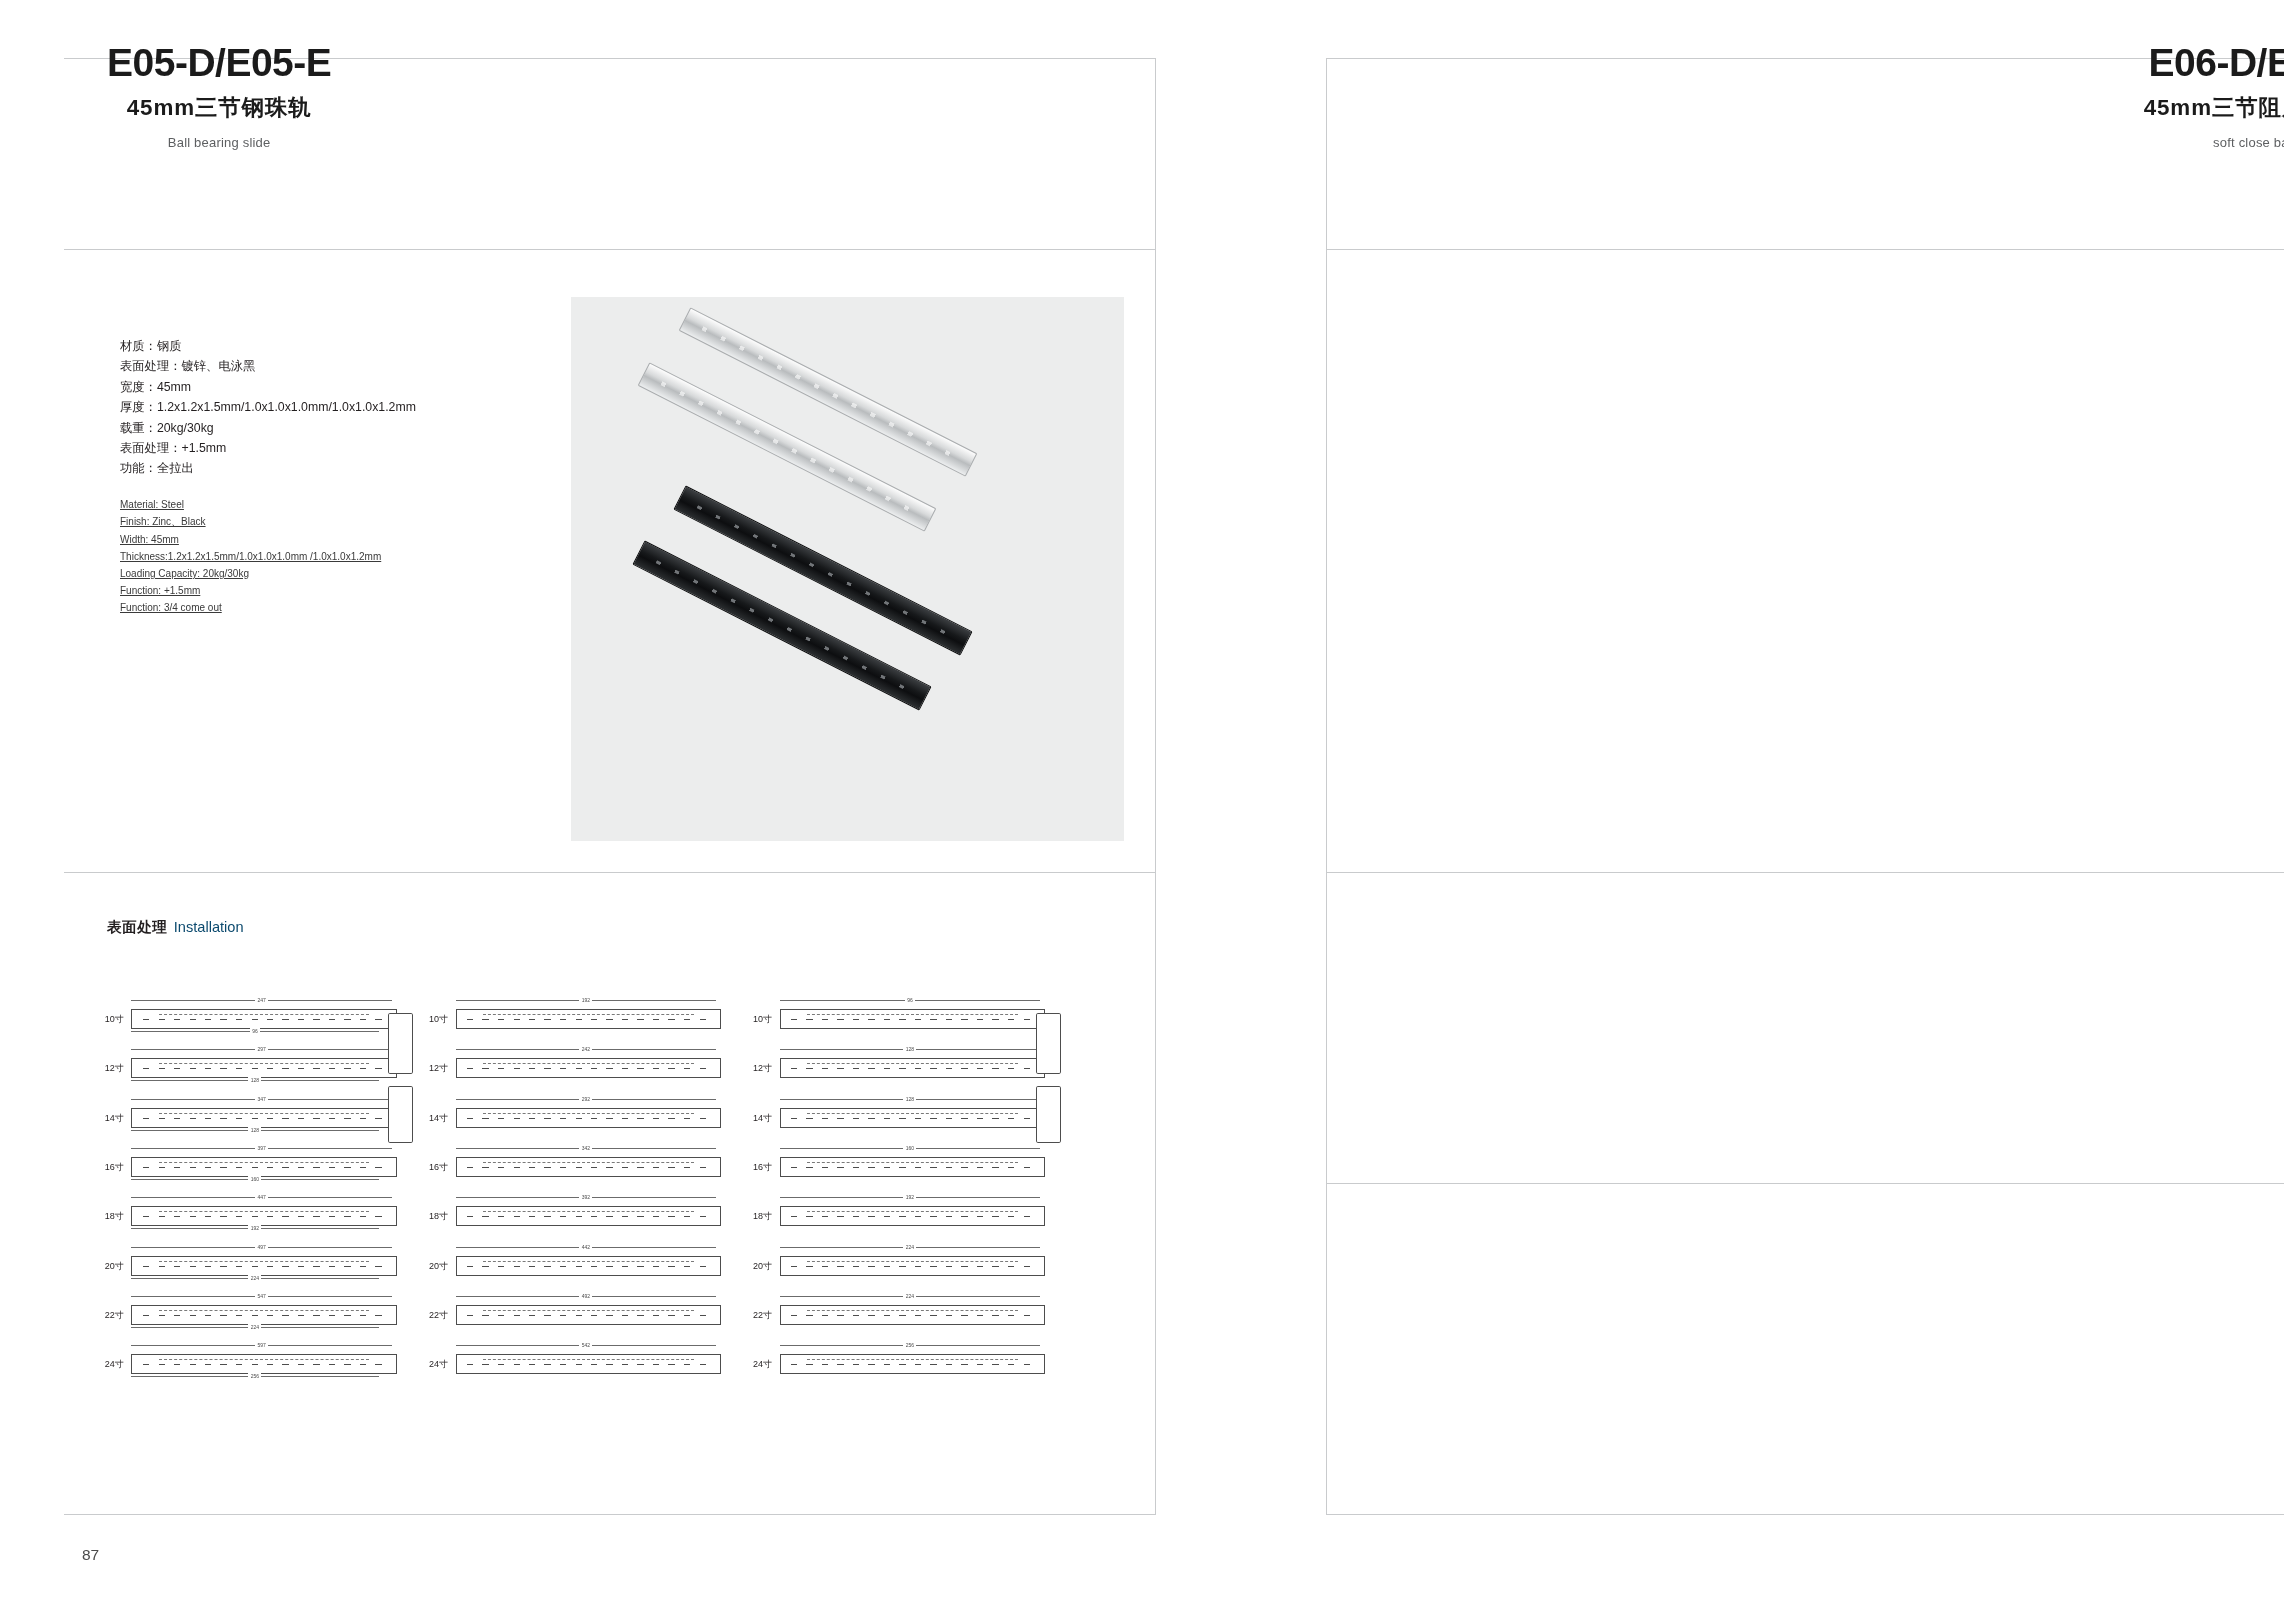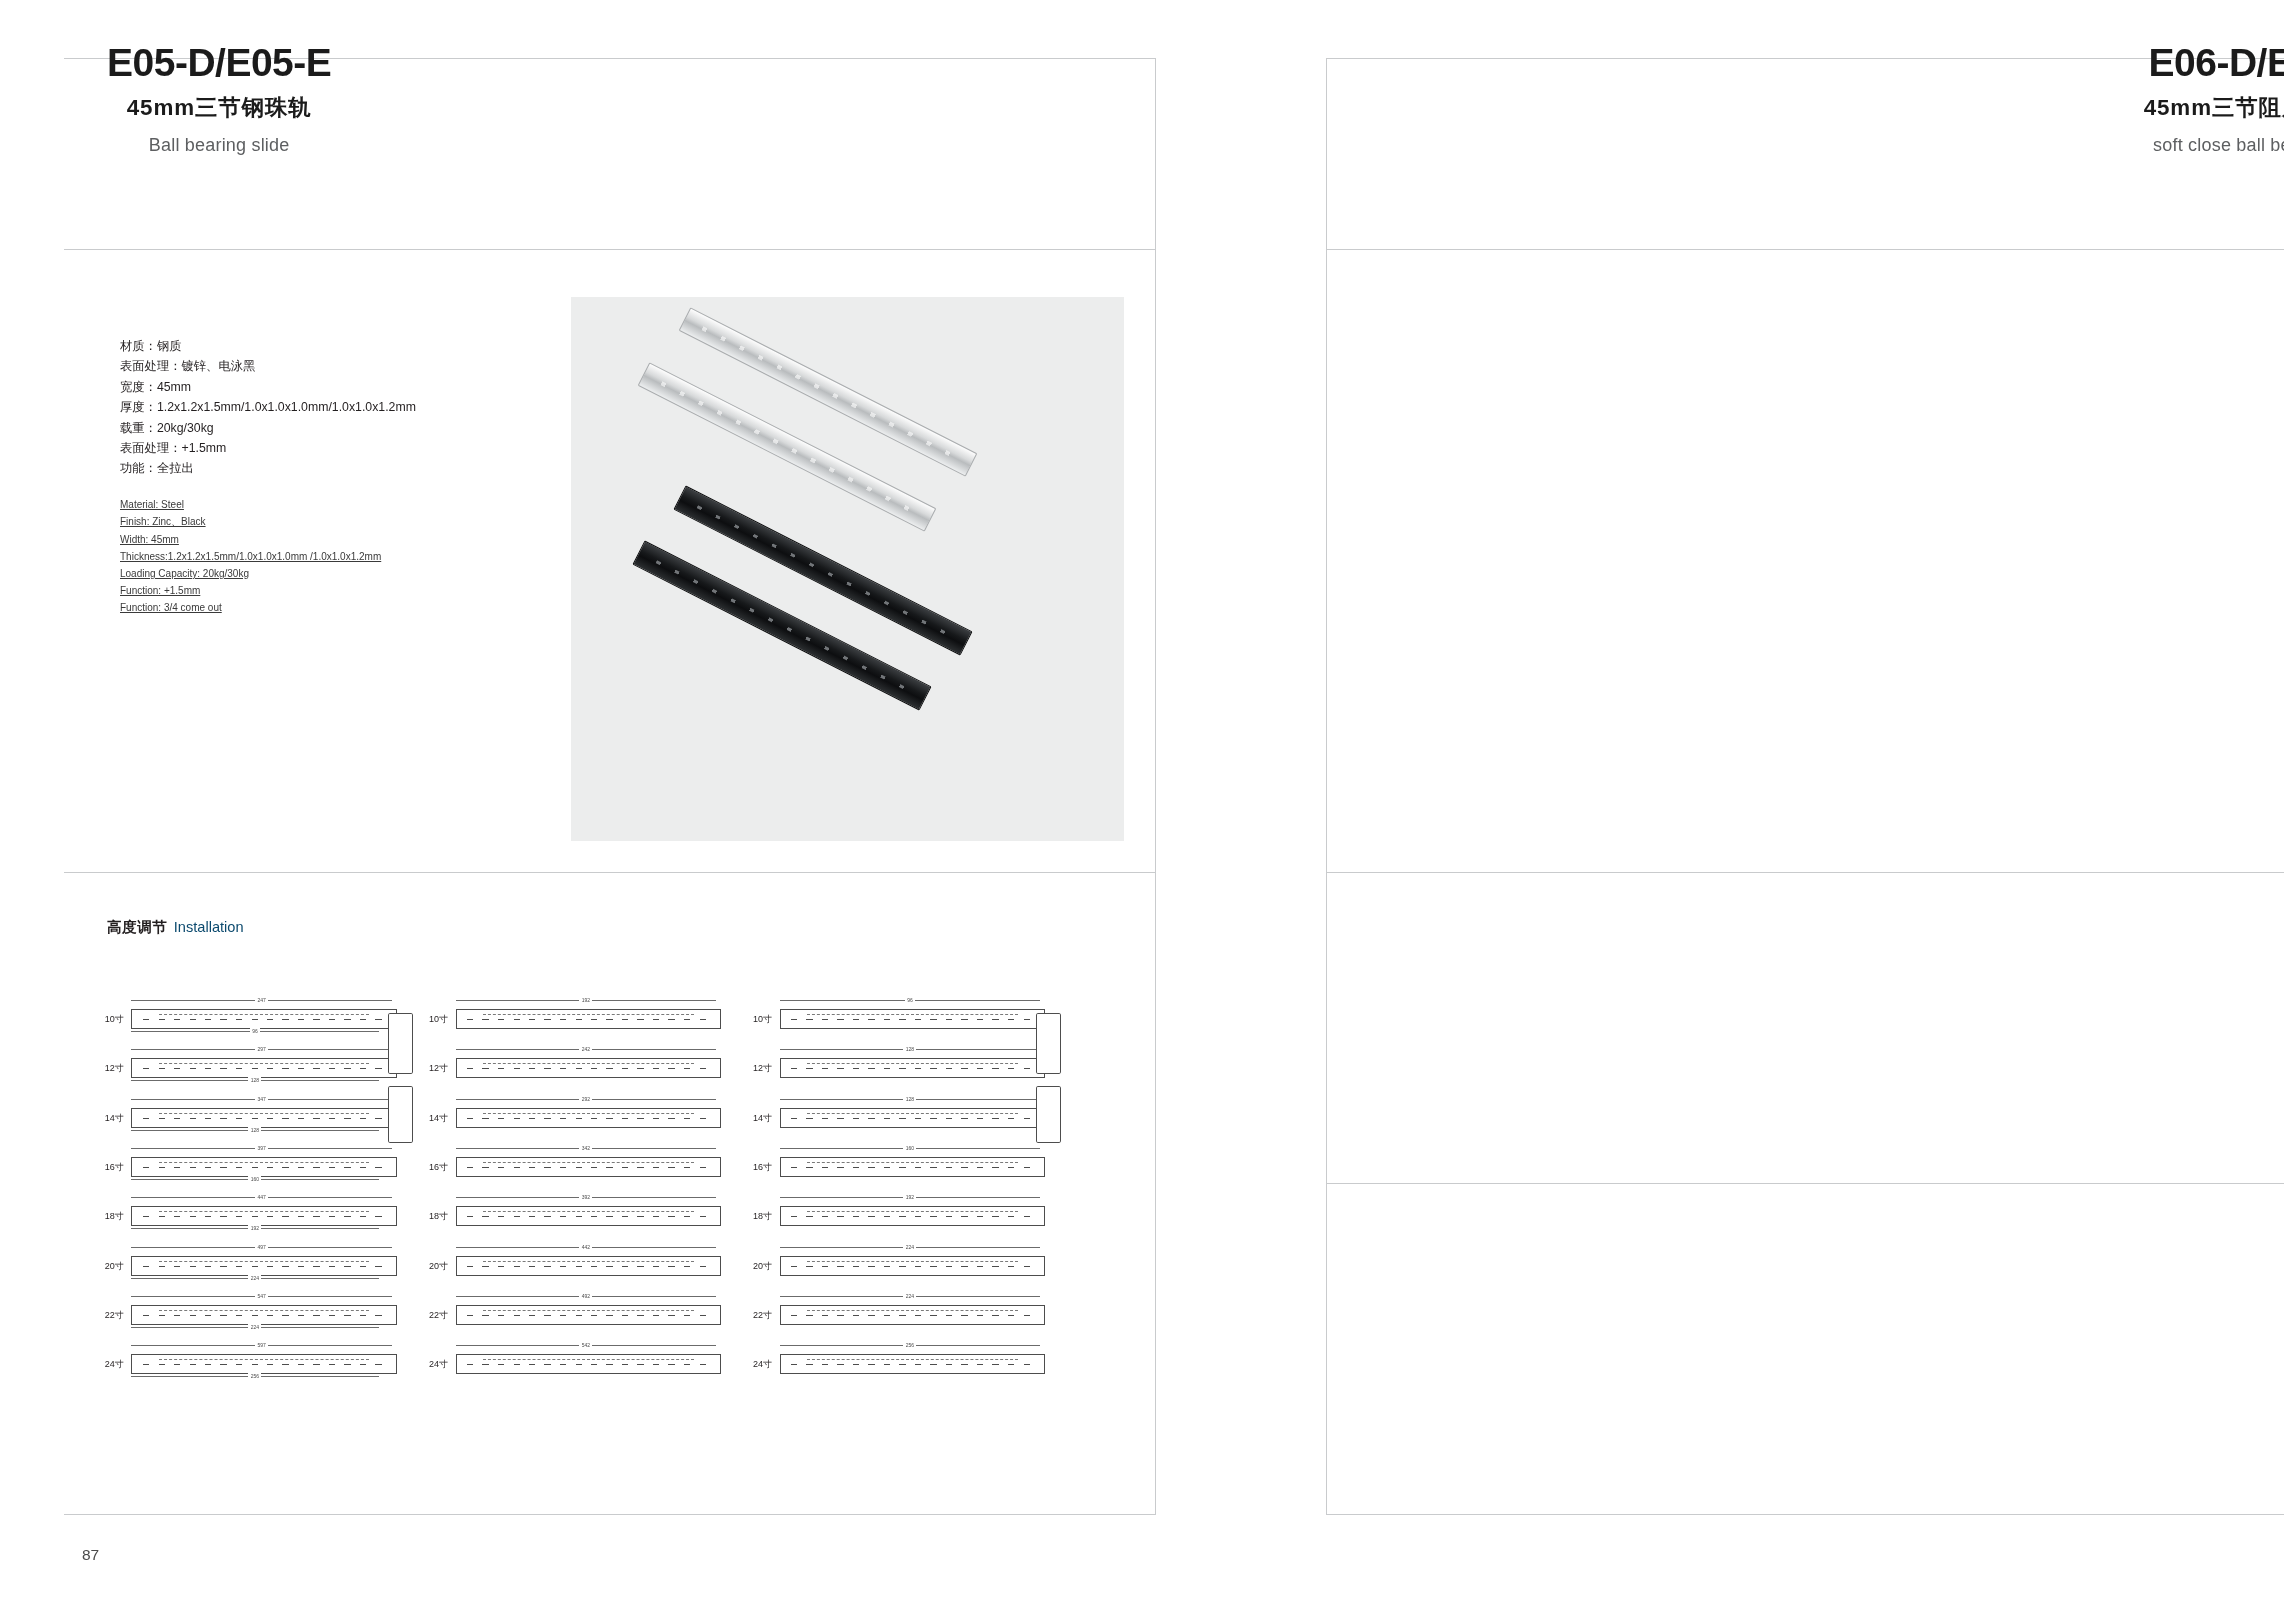--- a/index.html
+++ b/index.html
@@ -64,21 +64,21 @@
     line-height: 1.0;
   }
   .cn-sub {
     font-size: 22.4px;
     font-weight: bold;
     color: #1b1b1b;
     margin-top: 10px;
     letter-spacing: 0.9px;
   }
   .en-sub {
-    font-size: 18px;
+    font-size: 13px;
     color: #5d5f61;
     margin-top: 12px;
     letter-spacing: 0.2px;
   }
 
   .rule {
     position: absolute;
     height: 1.4px;
     background: #c9cbcd;
   }
@@ -292,21 +292,21 @@
         </div>
       <div class="rail rail-dark" style="left:91px; top:260px; width:320px; height:25px; transform:rotate(27deg);">
           <span class="rail-holes"></span>
         </div>
       <div class="rail rail-dark" style="left:50px; top:315px; width:320px; height:25px; transform:rotate(27deg);">
           <span class="rail-holes"></span>
         </div>
     </div>
 
     <div class="install-head">
-      <span class="cn">高度调节</span><span class="en">Installation</span>
+      <span class="cn">表面处理</span><span class="en">Installation</span>
     </div>
 
     <div class="draw-area">
 
       <div class="draw-col c1">
         <div class="draw-row" style="top:0px;">
           <div class="size-tag">10寸</div>
           <div class="dwg-dim"><span>247</span></div>
           <div class="dwg"></div>
           <div class="dwg-dim2"><span>96</span></div>

